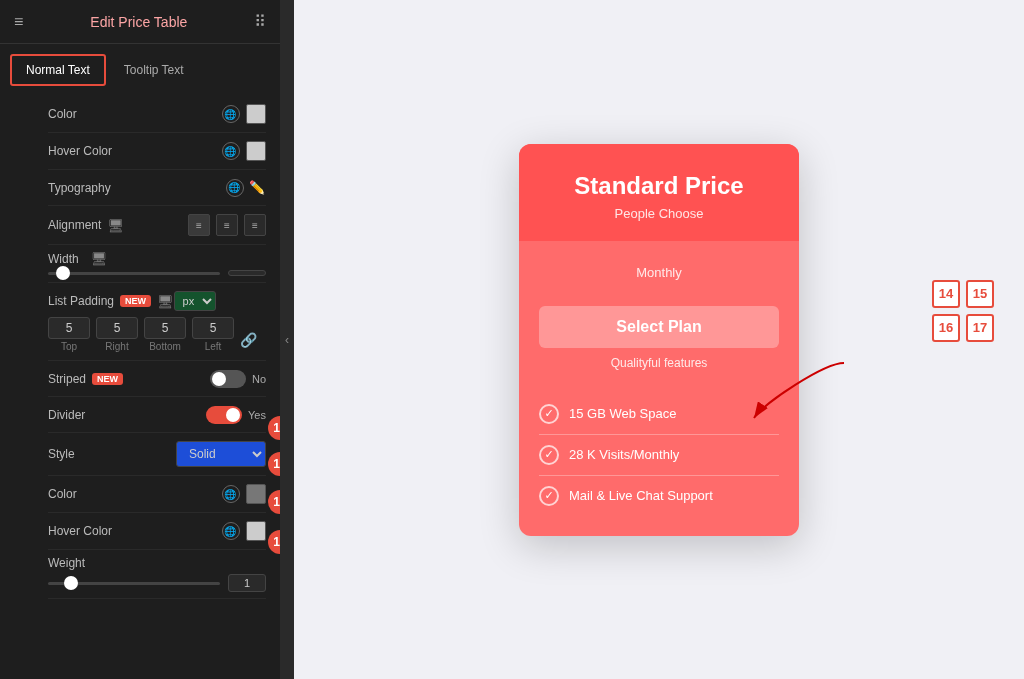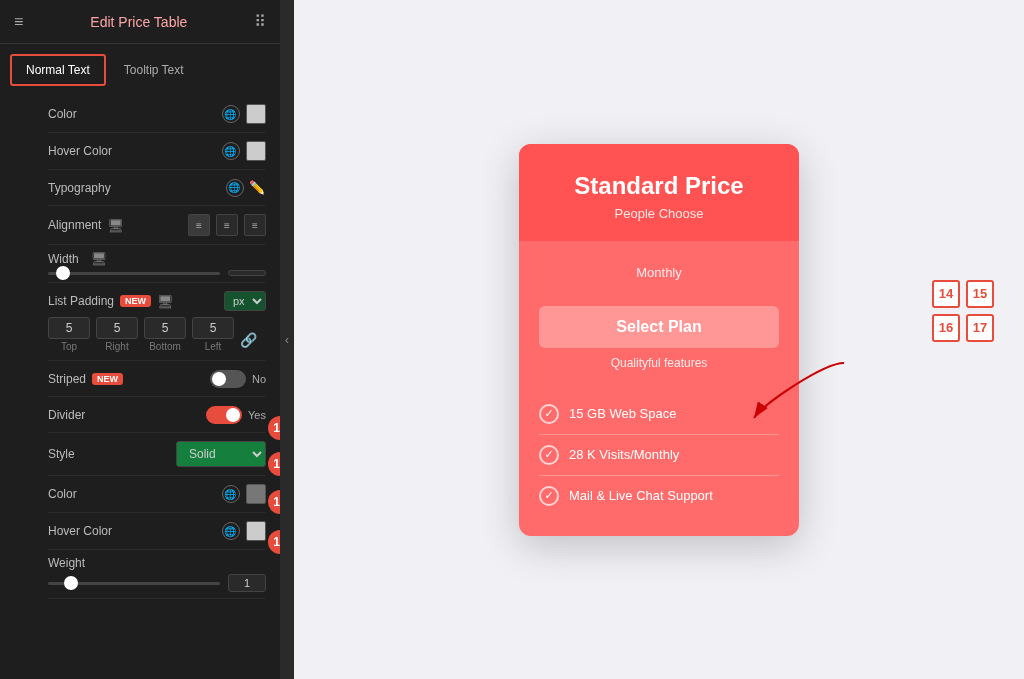--- a/index.html
+++ b/index.html
@@ -171,21 +171,20 @@
     }
 
     
     .list-padding-section {
       padding: 8px 0;
       border-bottom: 1px solid #2a2a2a;
     }
     .list-padding-header {
       display: flex;
       align-items: center;
-      justify-content: space-between;
       margin-bottom: 6px;
     }
     .new-badge {
       background: #e74c3c;
       color: #fff;
       font-size: 9px;
       padding: 1px 5px;
       border-radius: 3px;
       font-weight: 700;
     }
@@ -256,21 +255,21 @@
     .toggle-text {
       font-size: 11px;
       color: #aaa;
     }
 
     
     .toggle-track.yes { background: #e74c3c; }
 
     
     .style-dropdown {
-      background: #15803d;
+      background: #1d4ed8;
       border: 1px solid #444;
       color: #ccc;
       font-size: 12px;
       padding: 4px 8px;
       border-radius: 3px;
       cursor: pointer;
       min-width: 90px;
     }
 
     

